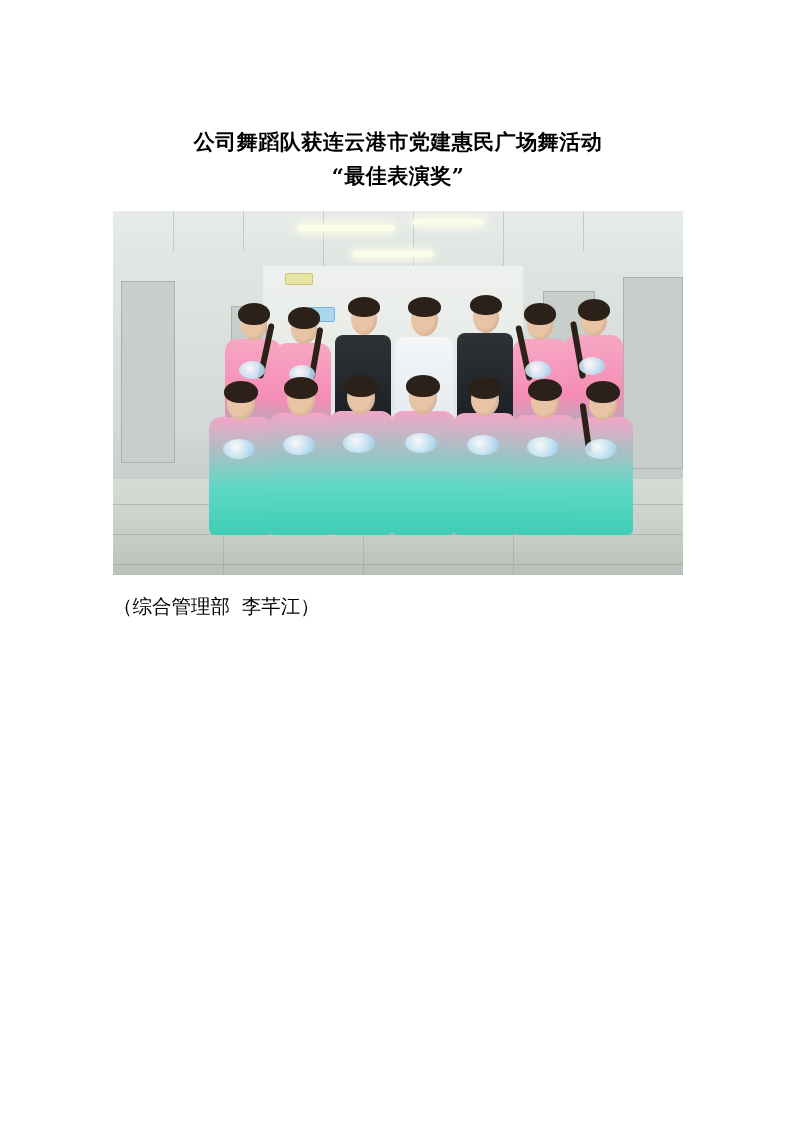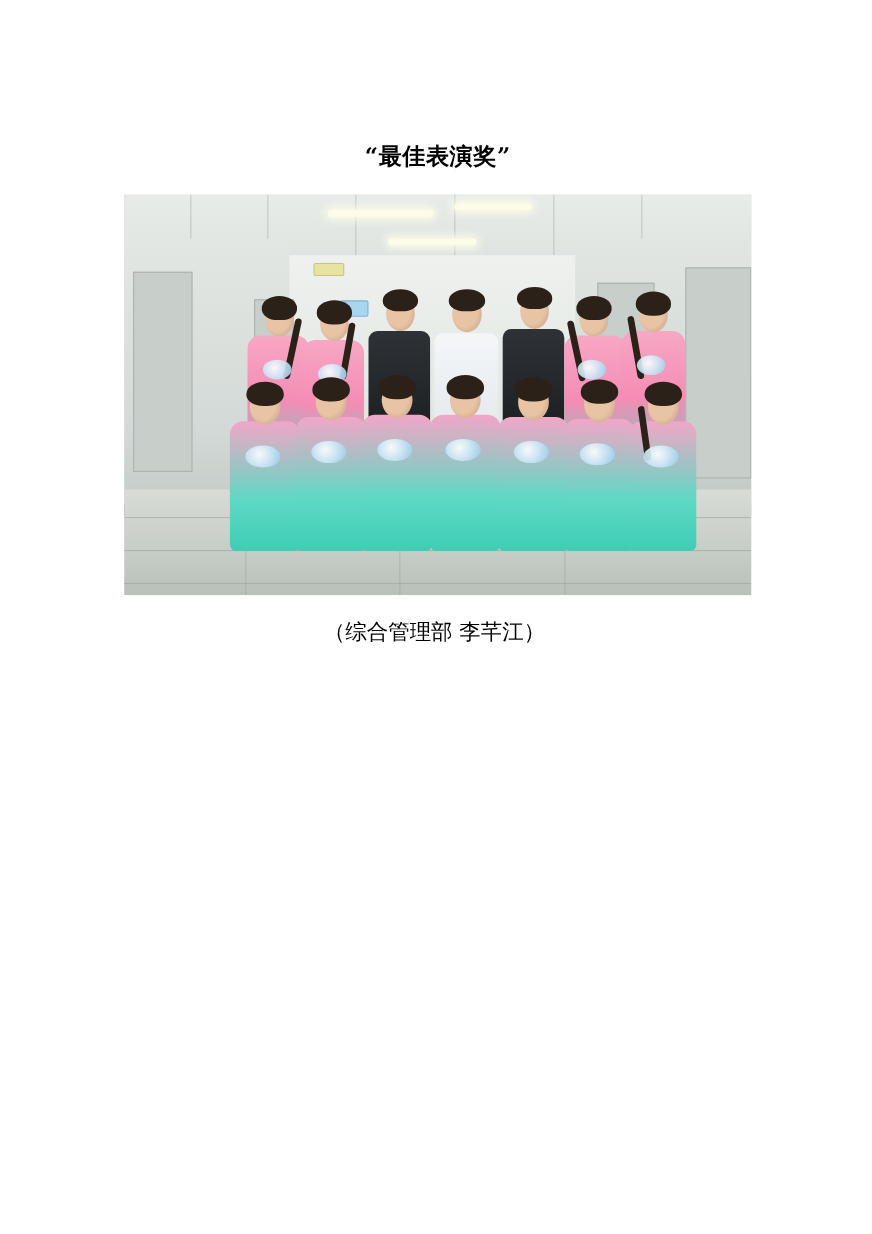--- a/index.html
+++ b/index.html
@@ -146,41 +146,43 @@
     line-height: 35px;
     text-align: justify;
     text-justify: inter-ideograph;
     font-family: "DejaVu Serif", "Liberation Serif", serif;
   }
   .body-text p {
     margin: 0;
     text-indent: 2em;
   }
   .signature {
-    text-align: center;
+    text-align: left;
     padding-right: 6px;
+    font-family: Liberation Mono, monospace;
   }
   .page-number {
     position: absolute;
     left: 0;
     top: 1035px;
     width: 793px;
     text-align: center;
     font-size: 15px;
     font-family: "DejaVu Serif", "Liberation Serif", serif;
   }
 </style>
 </head>
 <body>
 
 <div class="page">
 
   <div class="content">
 
     <div class="doc-title">
+      <span>公司舞蹈队获连云港市党建惠民广场舞活动</span>
       <span class="line2">“最佳表演奖”</span>
     </div>
 
     <div class="photo-wrap" title="">
       <div class="ph">
 
         <div class="ceiling"></div>
         <div class="ceil-grid" style="left:60px;"></div>
         <div class="ceil-grid" style="left:130px;"></div>
         <div class="ceil-grid" style="left:210px;"></div>

